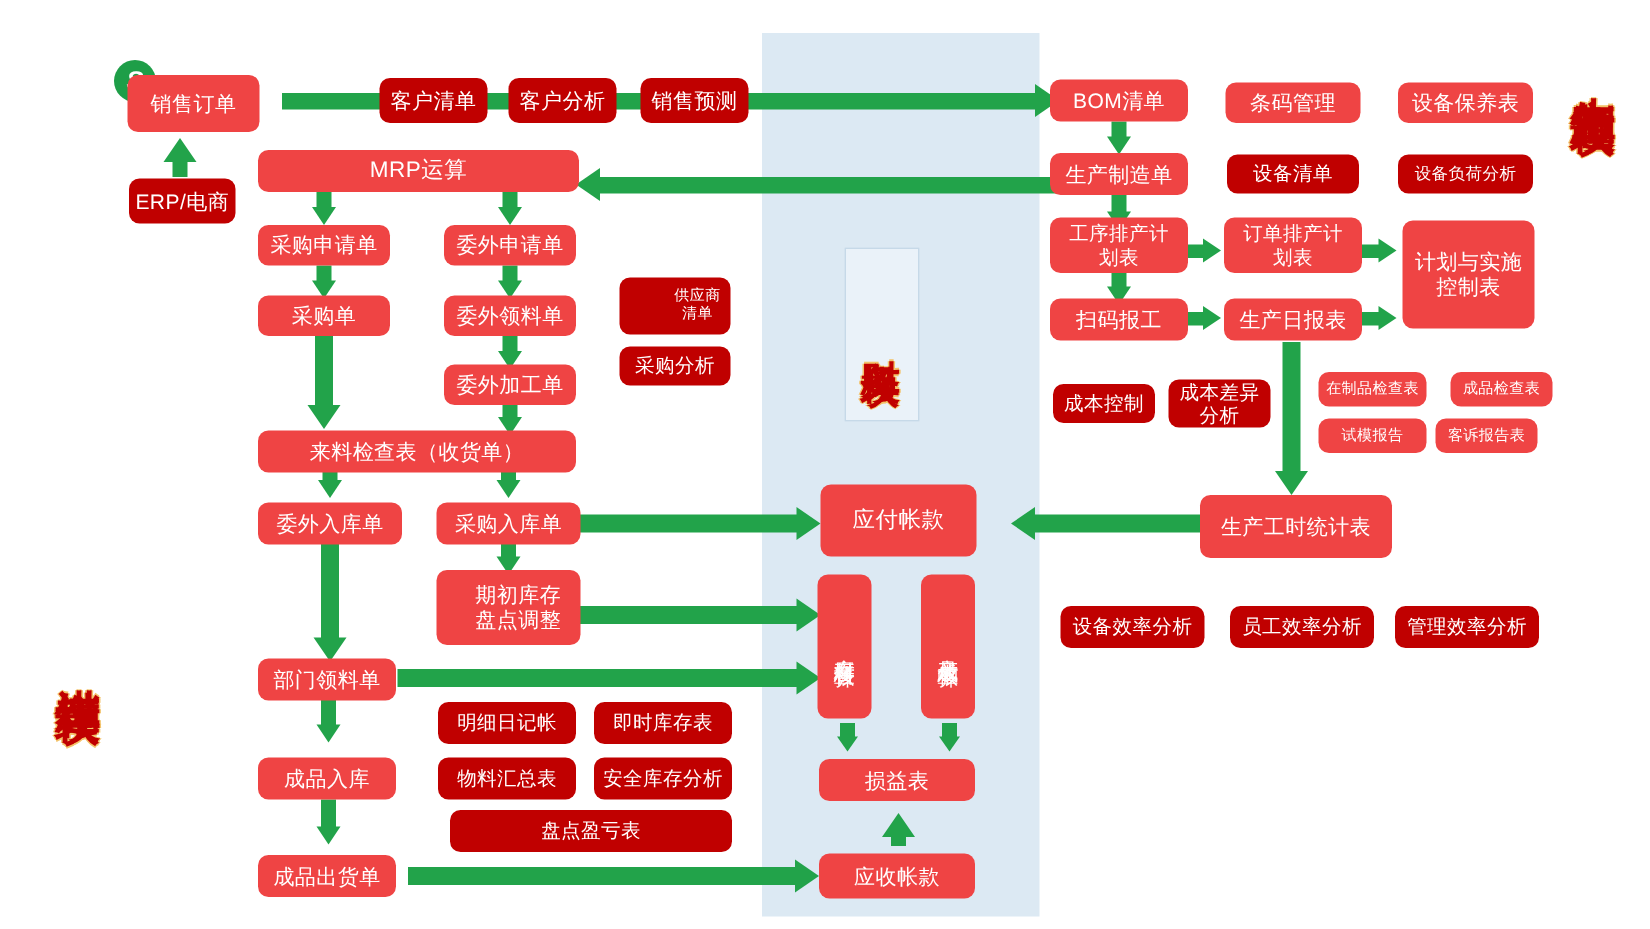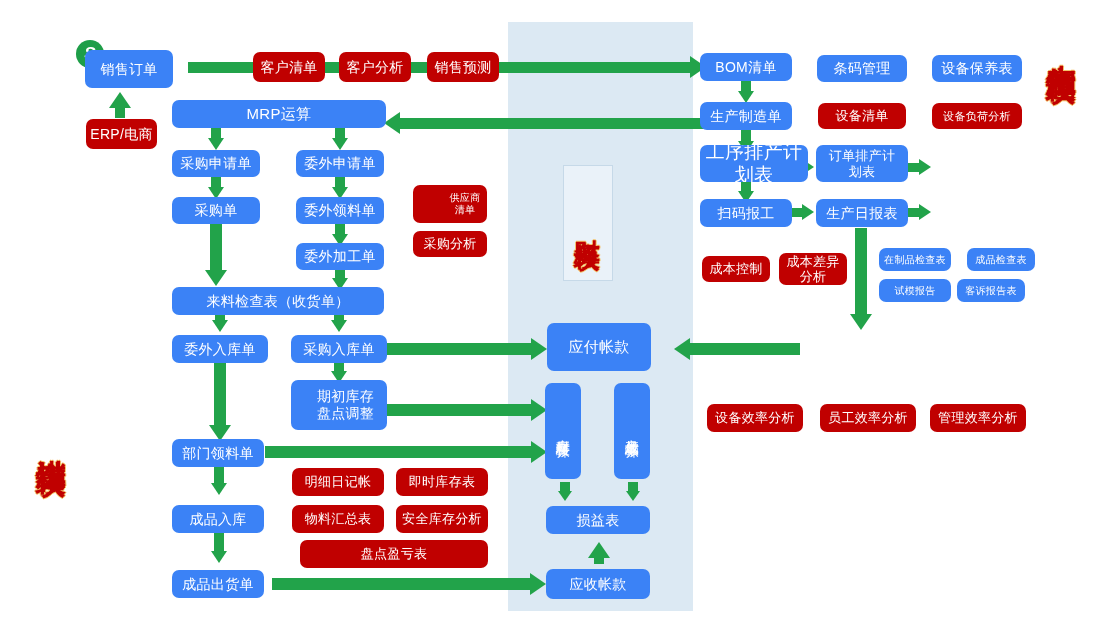--- a/index.html
+++ b/index.html
@@ -20,21 +20,21 @@
     box-sizing:border-box;
     display:flex;align-items:center;justify-content:center;
     text-align:center;
     color:#ffffff;
     border-radius:7px;
     line-height:1.18;
     letter-spacing:.3px;
     padding:2px 3px;
     overflow:hidden;
   }
-  .blue{background:#3b82f6;}
+  .blue{background:#ef4444;}
   .red{background:#c00000;}
   .vert{
     writing-mode:vertical-rl;
     text-orientation:upright;
     letter-spacing:1px;
   }
 
   
   .modtitle{
     position:absolute;
@@ -257,50 +257,55 @@
   <div class="node blue" style="left:817px;top:55px;width:90px;height:27px;font-size:14px;">条码管理</div>
 
   <div class="node blue" style="left:932px;top:55px;width:90px;height:27px;font-size:14px;">设备保养表</div>
 
   <div class="node blue" style="left:700px;top:102px;width:92px;height:28px;font-size:14px;">生产制造单</div>
 
   <div class="node red" style="left:818px;top:103px;width:88px;height:26px;font-size:13px;">设备清单</div>
 
   <div class="node red" style="left:932px;top:103px;width:90px;height:26px;font-size:11px;">设备负荷分析</div>
 
-  <div class="node blue" style="left:700px;top:145px;width:108px;height:37px;font-size:19px;">
+  <div class="node blue" style="left:700px;top:145px;width:92px;height:37px;font-size:13px;">
     <span style="white-space:pre-line;">工序排产计
 划表</span>
   </div>
 
   <div class="node blue" style="left:816px;top:145px;width:92px;height:37px;font-size:13px;">
     <span style="white-space:pre-line;">订单排产计
 划表</span>
   </div>
 
+  <div class="node blue" style="left:935px;top:147px;width:88px;height:72px;font-size:14px;">
+    <span style="white-space:pre-line;">计划与实施
+控制表</span>
+  </div>
 
   <div class="node blue" style="left:700px;top:199px;width:92px;height:28px;font-size:14px;">扫码报工</div>
 
   <div class="node blue" style="left:816px;top:199px;width:92px;height:28px;font-size:14px;">生产日报表</div>
 
   <div class="node red" style="left:702px;top:256px;width:68px;height:26px;font-size:13px;">成本控制</div>
 
   <div class="node red" style="left:779px;top:253px;width:68px;height:32px;font-size:13px;">
     <span style="white-space:pre-line;">成本差异
 分析</span>
   </div>
 
   <div class="node blue" style="left:879px;top:248px;width:72px;height:23px;font-size:10px;">在制品检查表</div>
 
   <div class="node blue" style="left:967px;top:248px;width:68px;height:23px;font-size:10px;">成品检查表</div>
 
   <div class="node blue" style="left:879px;top:279px;width:72px;height:23px;font-size:10px;">试模报告</div>
 
   <div class="node blue" style="left:957px;top:279px;width:68px;height:23px;font-size:10px;">客诉报告表</div>
 
+  <div class="node blue" style="left:800px;top:330px;width:128px;height:42px;font-size:14px;">生产工时统计表</div>
 
   <div class="node red" style="left:707px;top:404px;width:96px;height:28px;font-size:13px;">设备效率分析</div>
 
   <div class="node red" style="left:820px;top:404px;width:96px;height:28px;font-size:13px;">员工效率分析</div>
 
   <div class="node red" style="left:930px;top:404px;width:96px;height:28px;font-size:13px;">管理效率分析</div>
 
 </div>
 
 </body></html>

